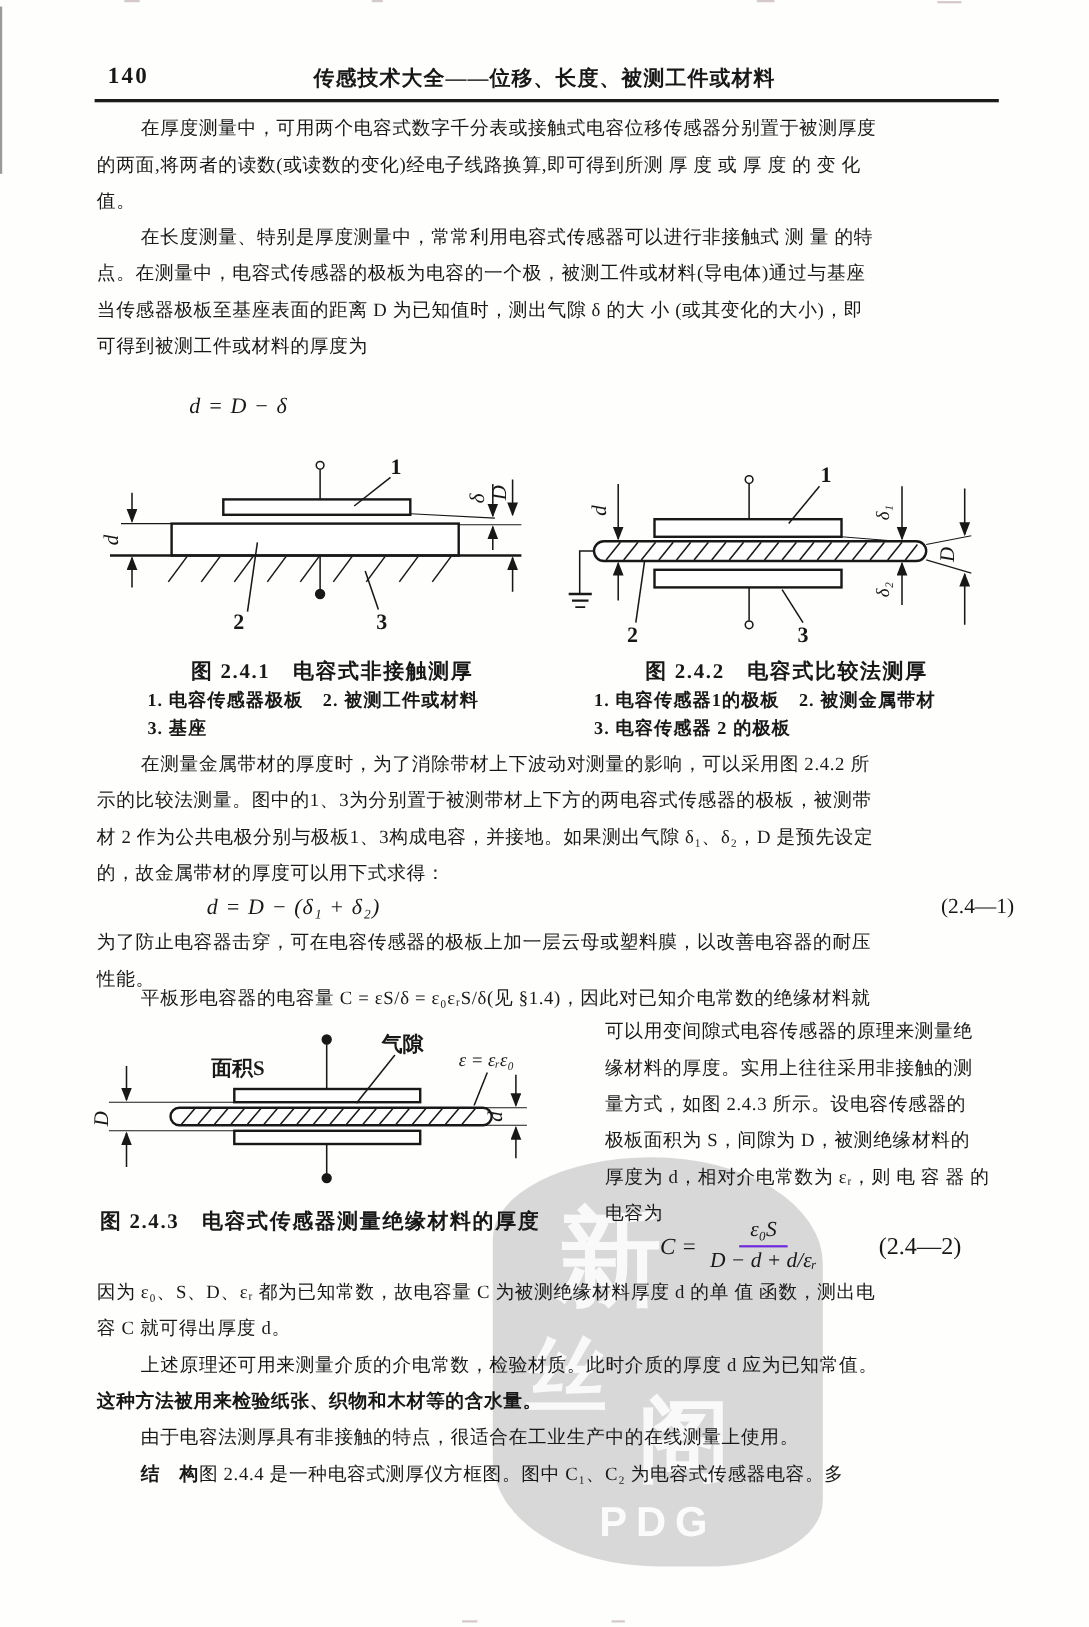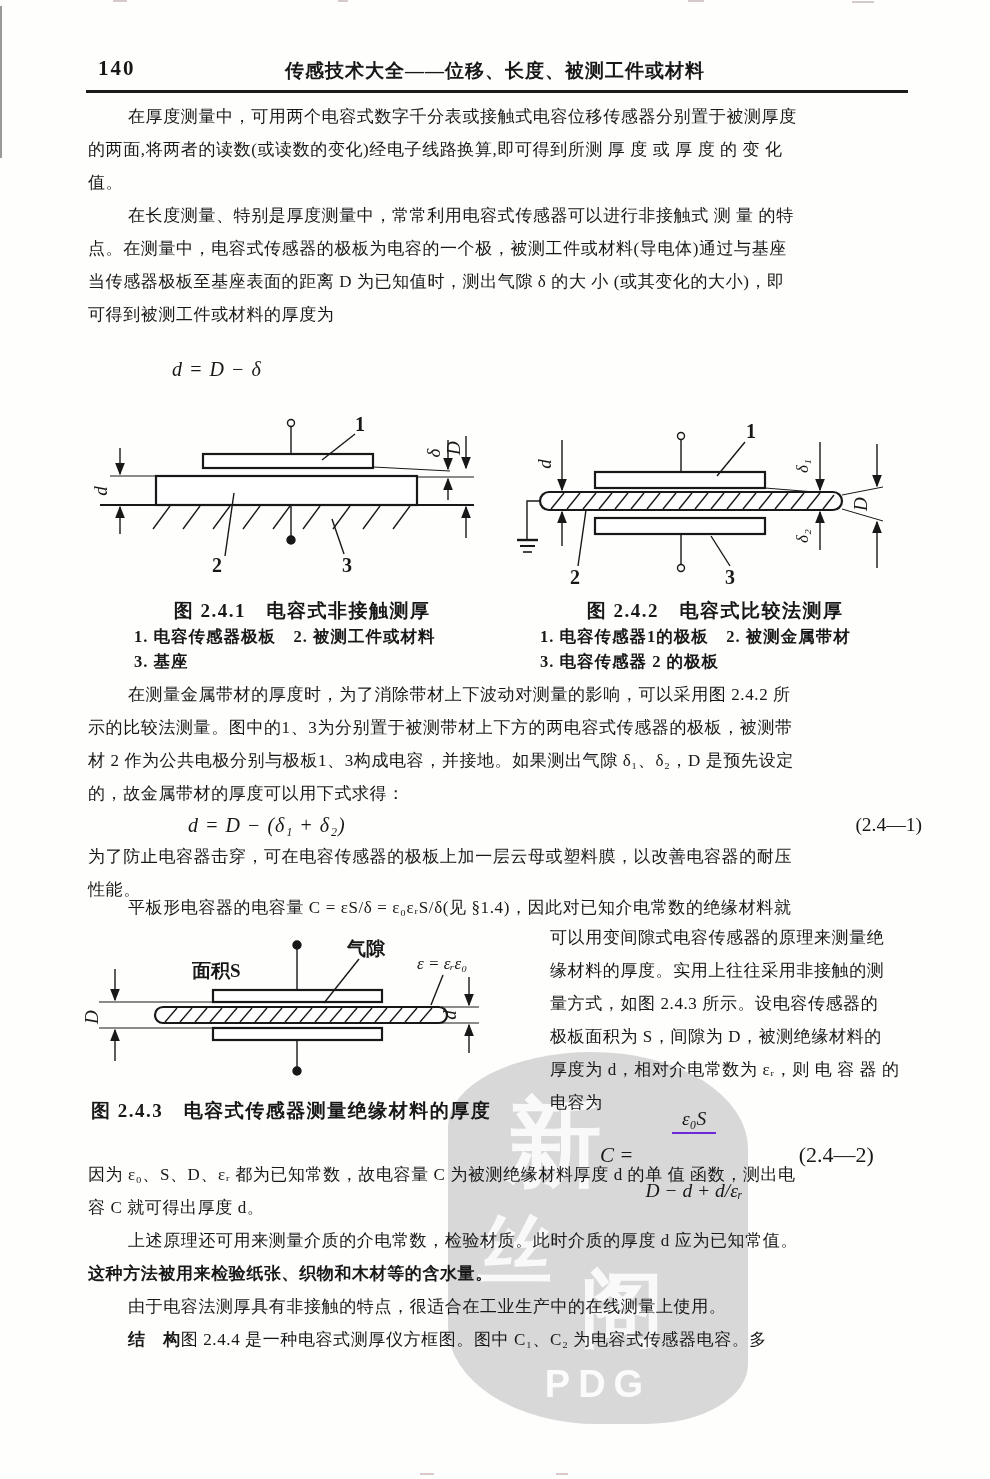--- a/index.html
+++ b/index.html
@@ -17,21 +17,21 @@
   .boldline{font-weight:700;}
   .formula{position:absolute;font-style:italic;font-size:20px;letter-spacing:1px;}
   
   .eqrow{position:absolute;left:104px;width:820px;height:34px;line-height:34px;}
   .eqbody{position:absolute;left:84px;font-style:italic;font-size:20px;letter-spacing:1px;}
   .eqno{position:absolute;right:2px;font-size:19.5px;}
   .eq2{position:absolute;left:600px;top:1108px;display:flex;align-items:center;}
   .eq2 .lhs{font-style:italic;font-size:21px;margin-right:8px;}
   .frac{display:inline-flex;flex-direction:column;align-items:center;font-style:italic;font-size:19.5px;}
   .frac .num{padding:0 10px 2px 10px;border-bottom:2px solid #6d28d9;}
-  .frac .den{padding:2px 4px 0 4px;margin-top:44px;}
+  .frac .den{padding:2px 4px 0 4px;}
   .eq2 .eqno2{margin-left:52px;font-size:22px;font-style:normal;}
   
   .figblock{position:absolute;}
   .figtitle{text-align:center;font-size:19px;font-weight:700;letter-spacing:1.5px;height:27px;line-height:27px;}
   .figlegend{font-size:16.5px;font-weight:700;letter-spacing:1px;height:25px;line-height:25px;}
   .fig svg{display:block;}
   .fig text{font-family:"Liberation Serif","DejaVu Serif",serif;fill:#181818;}
   text.lbl-num{font-size:20px;font-weight:600;}
   text.lbl-math{font-style:italic;font-size:19px;}
   text.lbl-math-sm{font-style:italic;font-size:17px;}

